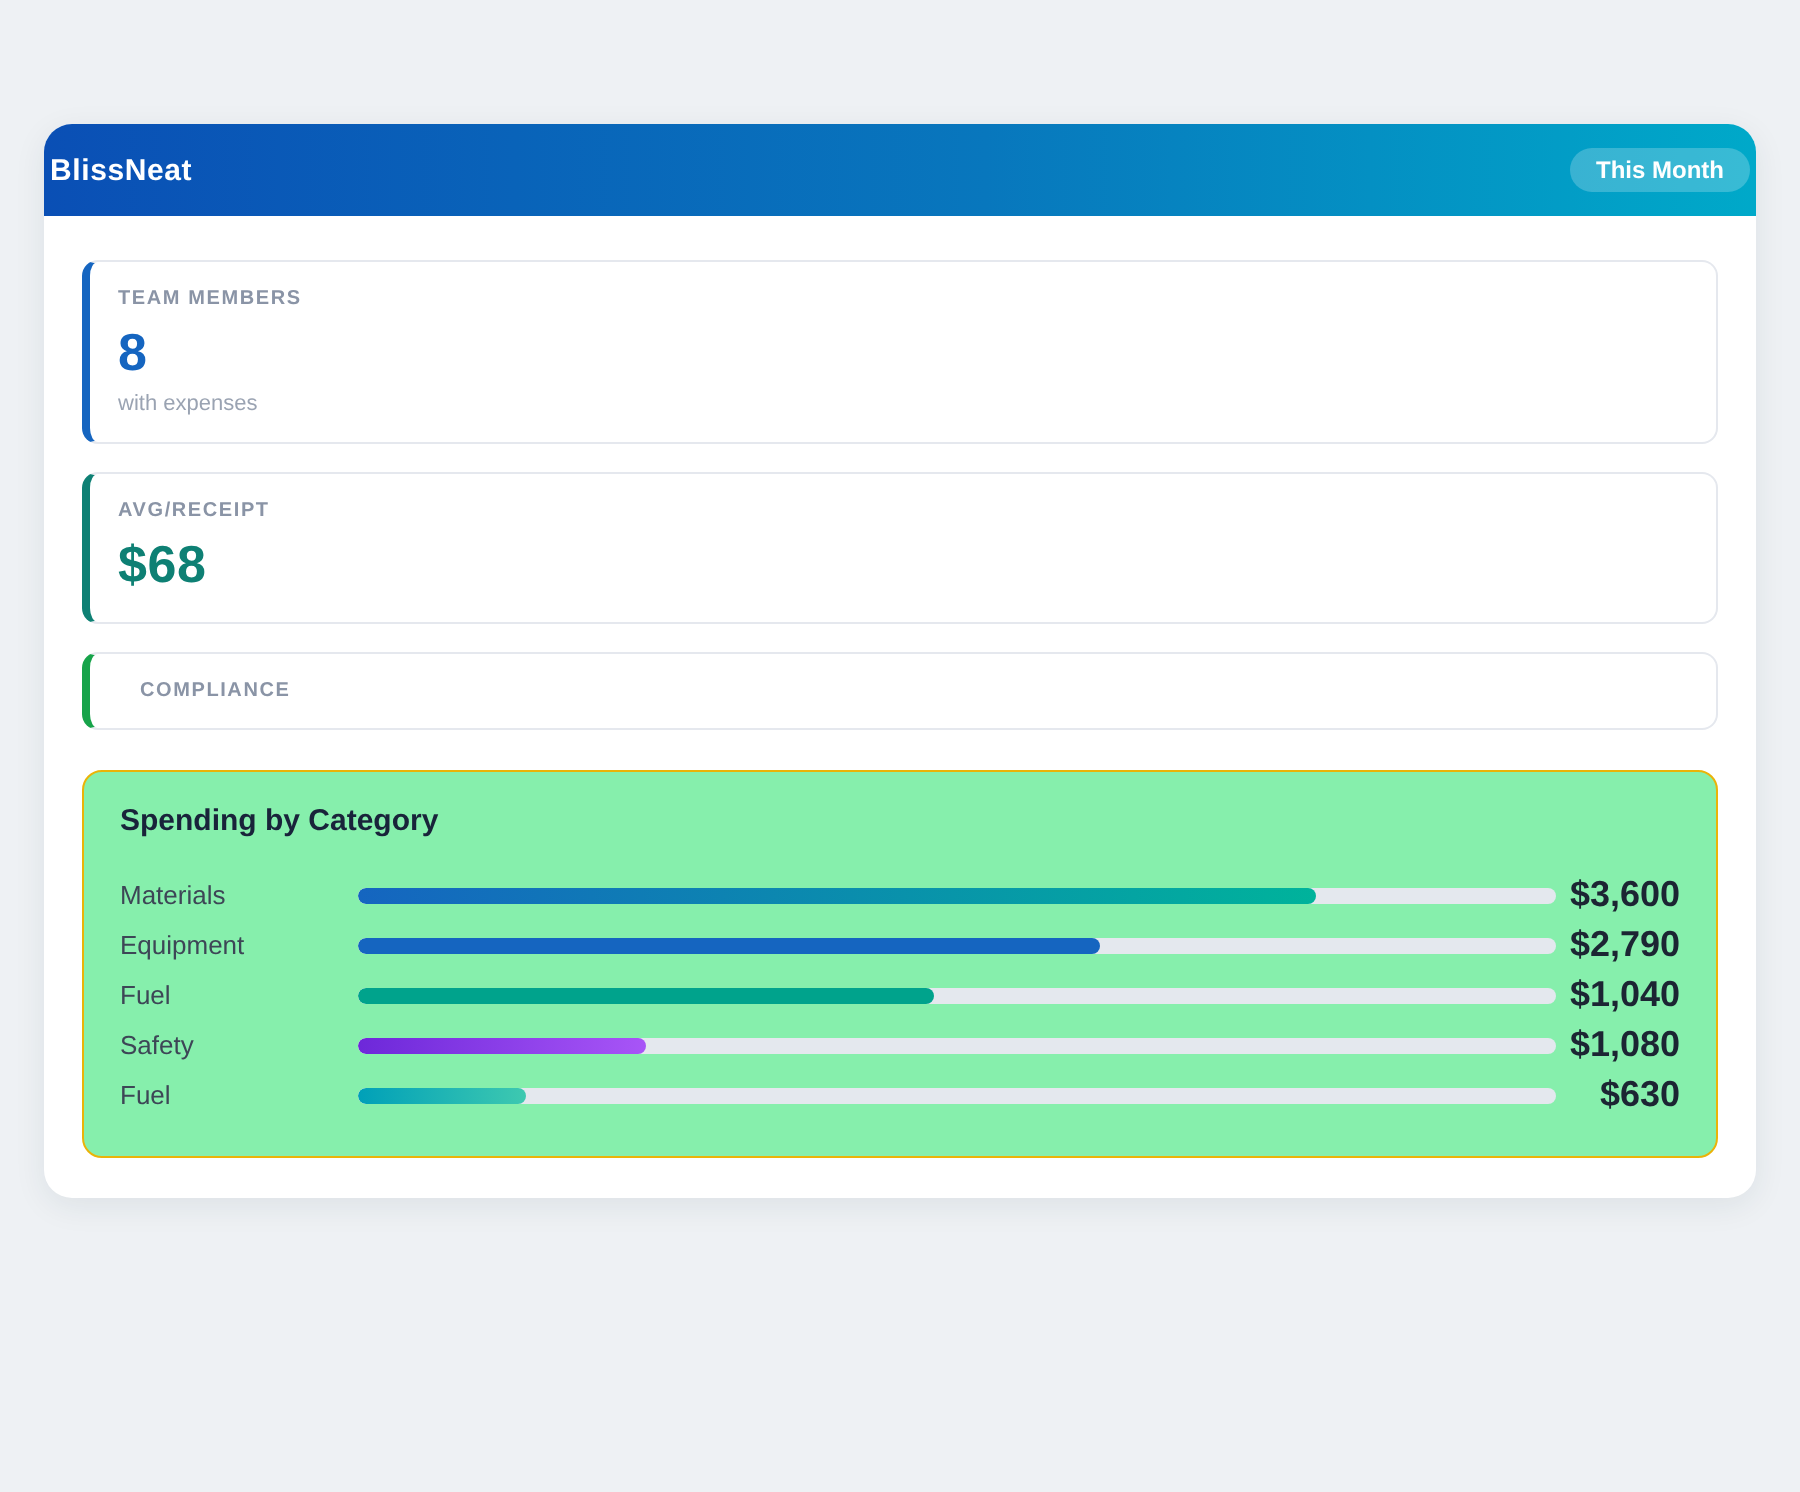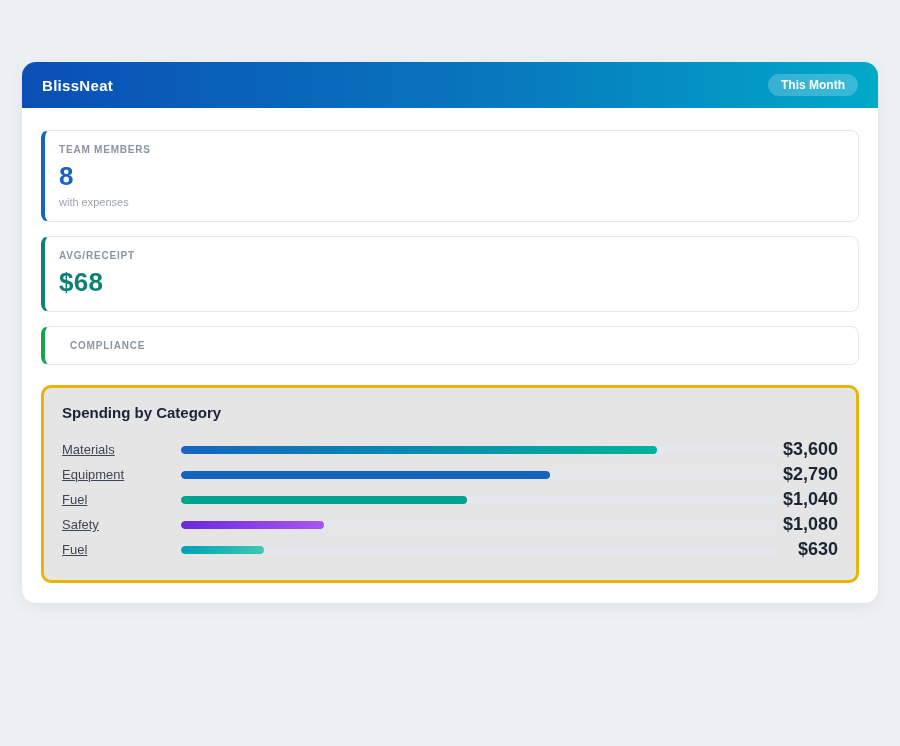--- a/index.html
+++ b/index.html
@@ -16,21 +16,21 @@
     border-radius: 14px;
     box-shadow: 0 4px 16px rgba(30,45,70,0.08);
     overflow: hidden;
   }
   .app-header {
     height: 46px;
     background: linear-gradient(90deg, #0a4fb5 0%, #0877bd 55%, #00a9c9 100%);
     display: flex;
     align-items: center;
     justify-content: space-between;
-    padding: 0 20px;
+    padding: 0 3px;
   }
   .app-title {
     color: #ffffff;
     font-size: 15px;
     font-weight: bold;
     letter-spacing: 0.3px;
   }
   .header-badge {
     background: rgba(255,255,255,0.22);
     color: #ffffff;
@@ -65,43 +65,42 @@
     color: #1565c0;
     margin-top: 6px;
     letter-spacing: 0.3px;
   }
   .stat-sub {
     font-size: 11px;
     color: #9aa3b2;
     margin-top: 4px;
   }
   .category-card {
-    border: 3px solid #eab308;
+    border: 1px solid #eab308;
     border-radius: 10px;
     padding: 16px 18px 18px 18px;
     margin-top: 20px;
-    background: #e5e5e5;
+    background: #86efac;
   }
   .category-title {
     font-size: 15px;
     font-weight: bold;
     color: #19233a;
     margin-bottom: 16px;
   }
   .cat-row {
     display: flex;
     align-items: center;
     height: 25px;
   }
   .cat-label {
     width: 119px;
     flex: 0 0 119px;
     font-size: 13px;
     color: #3d4656;
-    text-decoration: underline;
   }
   .cat-track {
     flex: 1;
     height: 8px;
     background: #e4e8ee;
     border-radius: 4px;
     overflow: hidden;
     position: relative;
   }
   .cat-fill {

